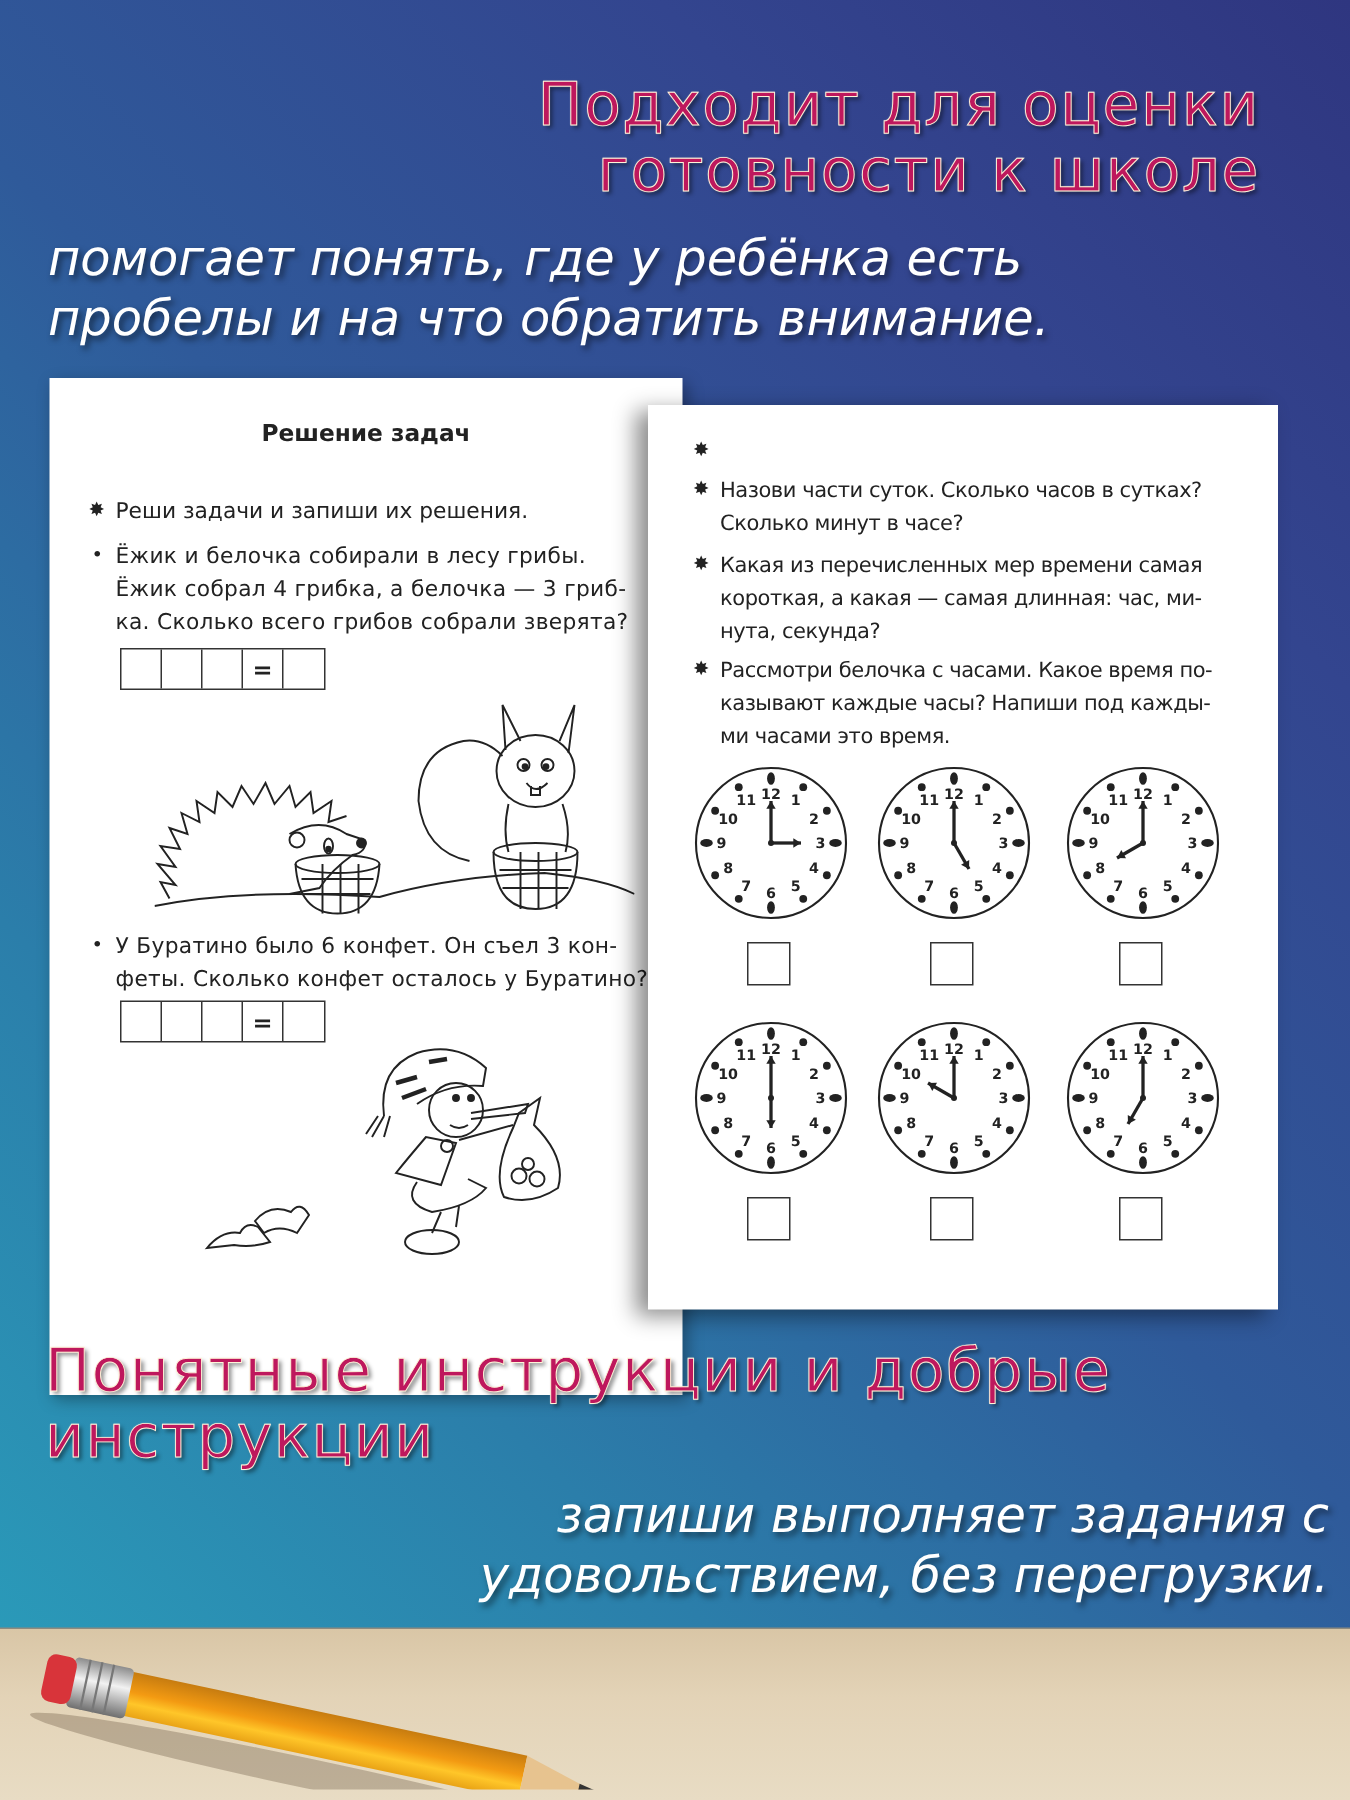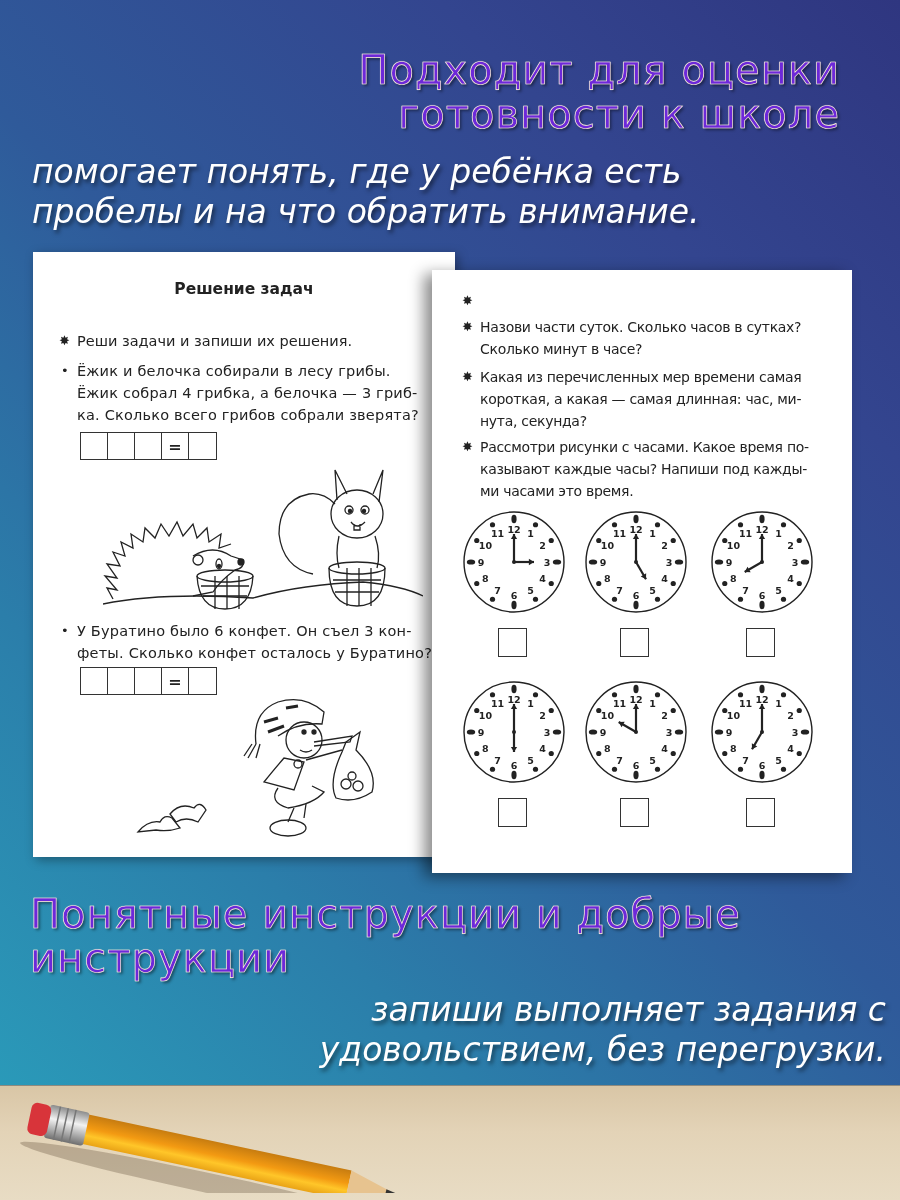--- a/index.html
+++ b/index.html
@@ -4,21 +4,21 @@
 <style>
   * { box-sizing: border-box; margin: 0; padding: 0; }
   html, body { width: 900px; height: 1200px; overflow: hidden; }
   body {
     position: relative;
     font-family: "DejaVu Sans", sans-serif;
     background: linear-gradient(225deg, #2f3680 0%, #33458f 22%, #2f5a9a 48%, #2b7eaa 72%, #2aa0bc 100%);
   }
   .headline {
     position: absolute;
-    color: #6d28d9;
+    color: #be185d;
     font-family: "DejaVu Sans", sans-serif;
     font-size: 40px;
     line-height: 44px;
     letter-spacing: 1px;
     -webkit-text-stroke: 0.6px #fff3d8;
     text-shadow: 2px 2px 3px rgba(0,0,0,0.45), 0 0 1px #fff;
   }
   .sub {
     position: absolute;
     color: #ffffff;
@@ -33,21 +33,21 @@
   #h2 { left: 30px; top: 892px; }
   #s2 { right: 14px; top: 990px; text-align: right; }
 
   .page {
     position: absolute;
     background: #ffffff;
     color: #222;
     font-family: "DejaVu Sans", sans-serif;
   }
   #page-left {
-    left: 33px; top: 252px; width: 422px; height: 605px;
+    left: 33px; top: 252px; width: 422px; height: 678px;
     box-shadow: 3px 3px 10px rgba(0,0,0,0.35);
   }
   #page-right {
     left: 432px; top: 270px; width: 420px; height: 603px;
     box-shadow: -8px 4px 14px rgba(0,0,0,0.45);
   }
   .pg-title {
     position: absolute; left: 0; right: 0; top: 28px;
     text-align: center; font-weight: bold; font-size: 15.5px; color: #222;
   }
@@ -197,21 +197,21 @@
     <div>Сколько минут в часе?</div>
   </div>
   <div class="task" style="left:48px; top:96px; font-size:14px; letter-spacing:-0.3px;">
     <span class="mark">✸</span>
     <div>Какая из перечисленных мер времени самая</div>
     <div>короткая, а какая — самая длинная: час, ми-</div>
     <div>нута, секунда?</div>
   </div>
   <div class="task" style="left:48px; top:166px; font-size:14px; letter-spacing:-0.3px;">
     <span class="mark">✸</span>
-    <div>Рассмотри рисунки с часами. Какое время по-</div>
+    <div>Рассмотри белочка с часами. Какое время по-</div>
     <div>казывают каждые часы? Напиши под кажды-</div>
     <div>ми часами это время.</div>
   </div>
 
   <div id="clock-grid">
       <div class="clock-wrap" style="left: 30px; top: 240px;"><svg width="104" height="104" viewBox="0 0 104 104">
           <circle cx="52" cy="52" r="50" fill="#fff" stroke="#222" stroke-width="1.4"></circle>
           <ellipse cx="52" cy="9" rx="2.6" ry="4.2" fill="#222" transform="rotate(0 52 9)"></ellipse>
           <text x="52" y="22.5" font-size="9.5" font-weight="bold" text-anchor="middle" font-family="DejaVu Sans, sans-serif" fill="#222">12</text>
           <circle cx="73.5" cy="14.760907637269142" r="2.6" fill="#222"></circle>

